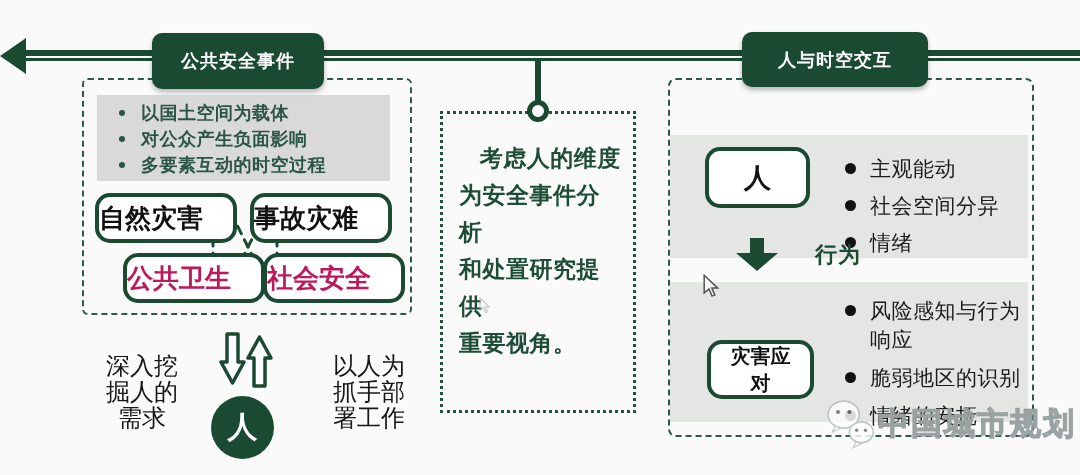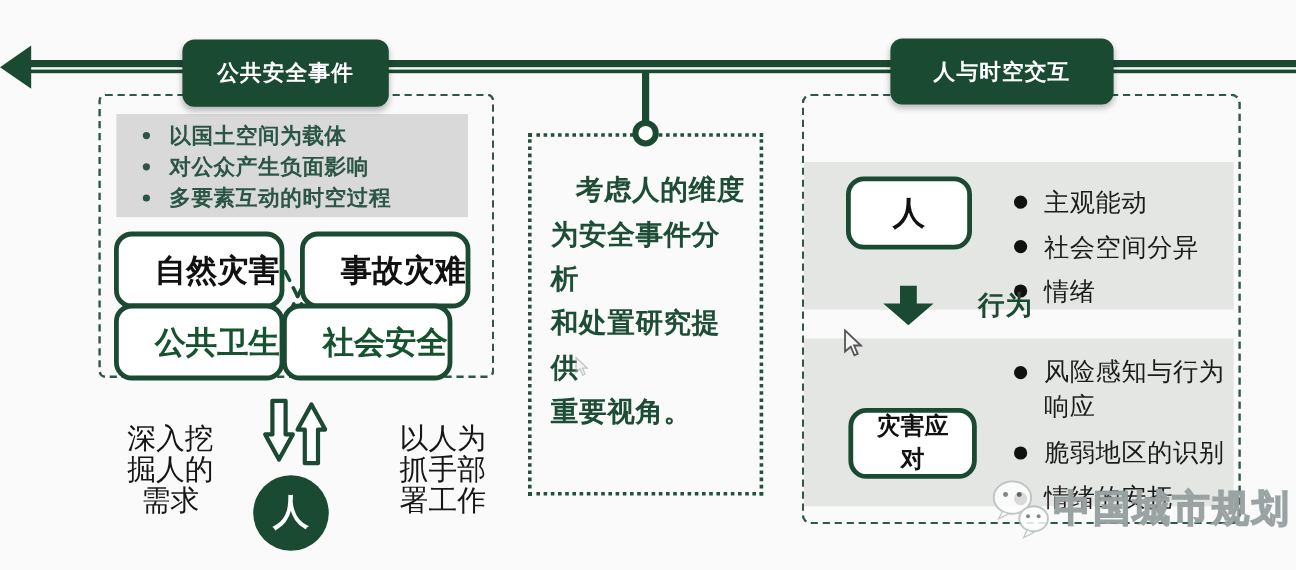--- a/index.html
+++ b/index.html
@@ -23,25 +23,25 @@
   .vring{position:absolute;left:527px;top:100px;width:12px;height:12px;border:5px solid #1b4a33;
     border-radius:50%;background:#fff;z-index:4;}
   
   .panel-left{position:absolute;left:82px;top:78px;width:326px;height:233px;
     border:2px dashed #2c594a;border-radius:6px;z-index:1;}
   .graybox-left{position:absolute;left:97px;top:95px;width:293px;height:86px;background:#d9d9d9;z-index:2;
     padding-top:5px;box-sizing:border-box;}
   .lbul{display:flex;align-items:center;height:26px;padding-left:16px;}
   .lbul .dot{width:6px;height:6px;border-radius:50%;background:#2b5646;margin:0 16px 0 6px;flex:none;}
   .lbul span.t{font-size:18px;font-weight:600;color:#2b5646;letter-spacing:.5px;}
-  .cat-box{position:absolute;width:142px;height:64px;background:#fff;border:4px solid #1b4a33;
-    border-radius:15px;display:flex;align-items:center;justify-content:flex-end;
+  .cat-box{position:absolute;width:142px;height:50px;background:#fff;border:4px solid #1b4a33;
+    border-radius:15px;display:flex;align-items:center;justify-content:flex-start;
     font-weight:bold;font-size:26px;z-index:3;box-sizing:border-box;}
   .cat-black{color:#111;}
-  .cat-red{color:#14532d;}
+  .cat-red{color:#be185d;margin-left:28px;}
   .cb1{left:95px;top:193px;}  .cb2{left:250px;top:193px;}
   .cb3{left:95px;top:253px;}  .cb4{left:235px;top:253px;}
   .connector-svg{position:absolute;left:0;top:0;width:1080px;height:475px;z-index:2;pointer-events:none;}
   
   .preline{white-space:pre-line;}
   .need-text{position:absolute;left:90px;top:353px;width:104px;font-size:24px;line-height:26px;
     color:#161616;text-align:center;z-index:3;}
   .need-right{left:301px;text-align:right;}
   .updown-svg{position:absolute;left:219px;top:331px;z-index:3;}
   .person-circle{position:absolute;left:211px;top:396px;width:63px;height:63px;border-radius:50%;

